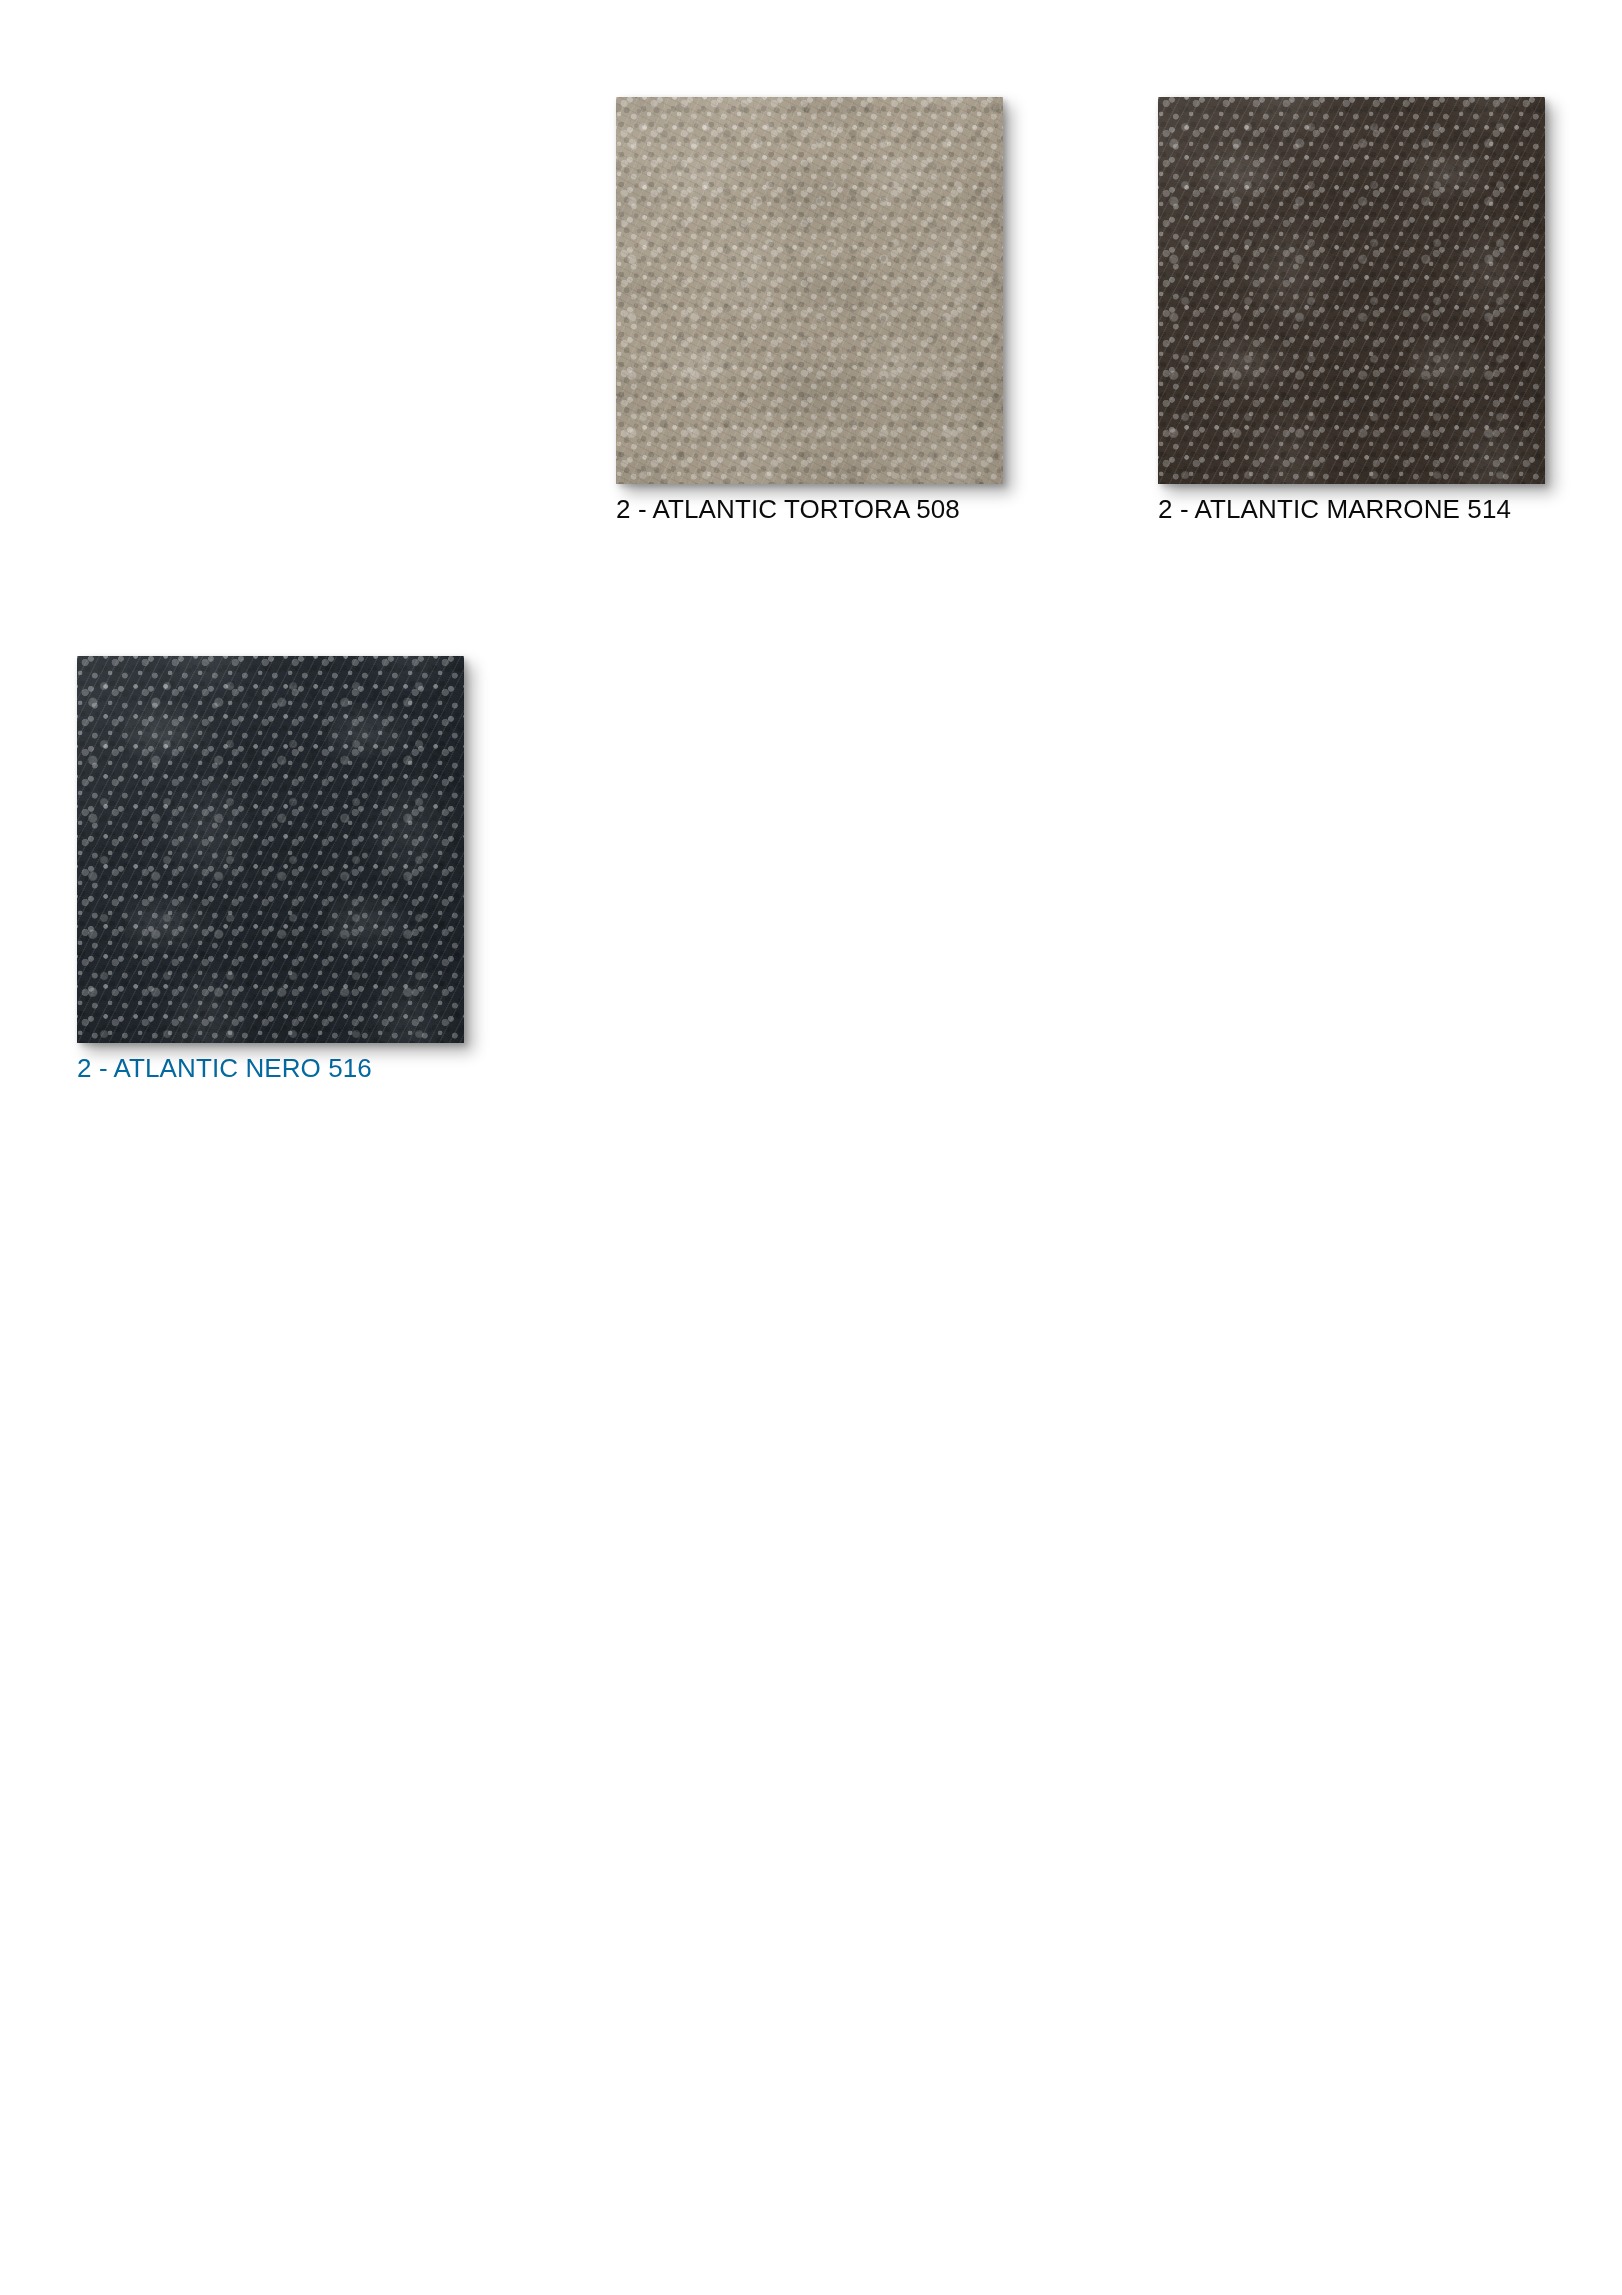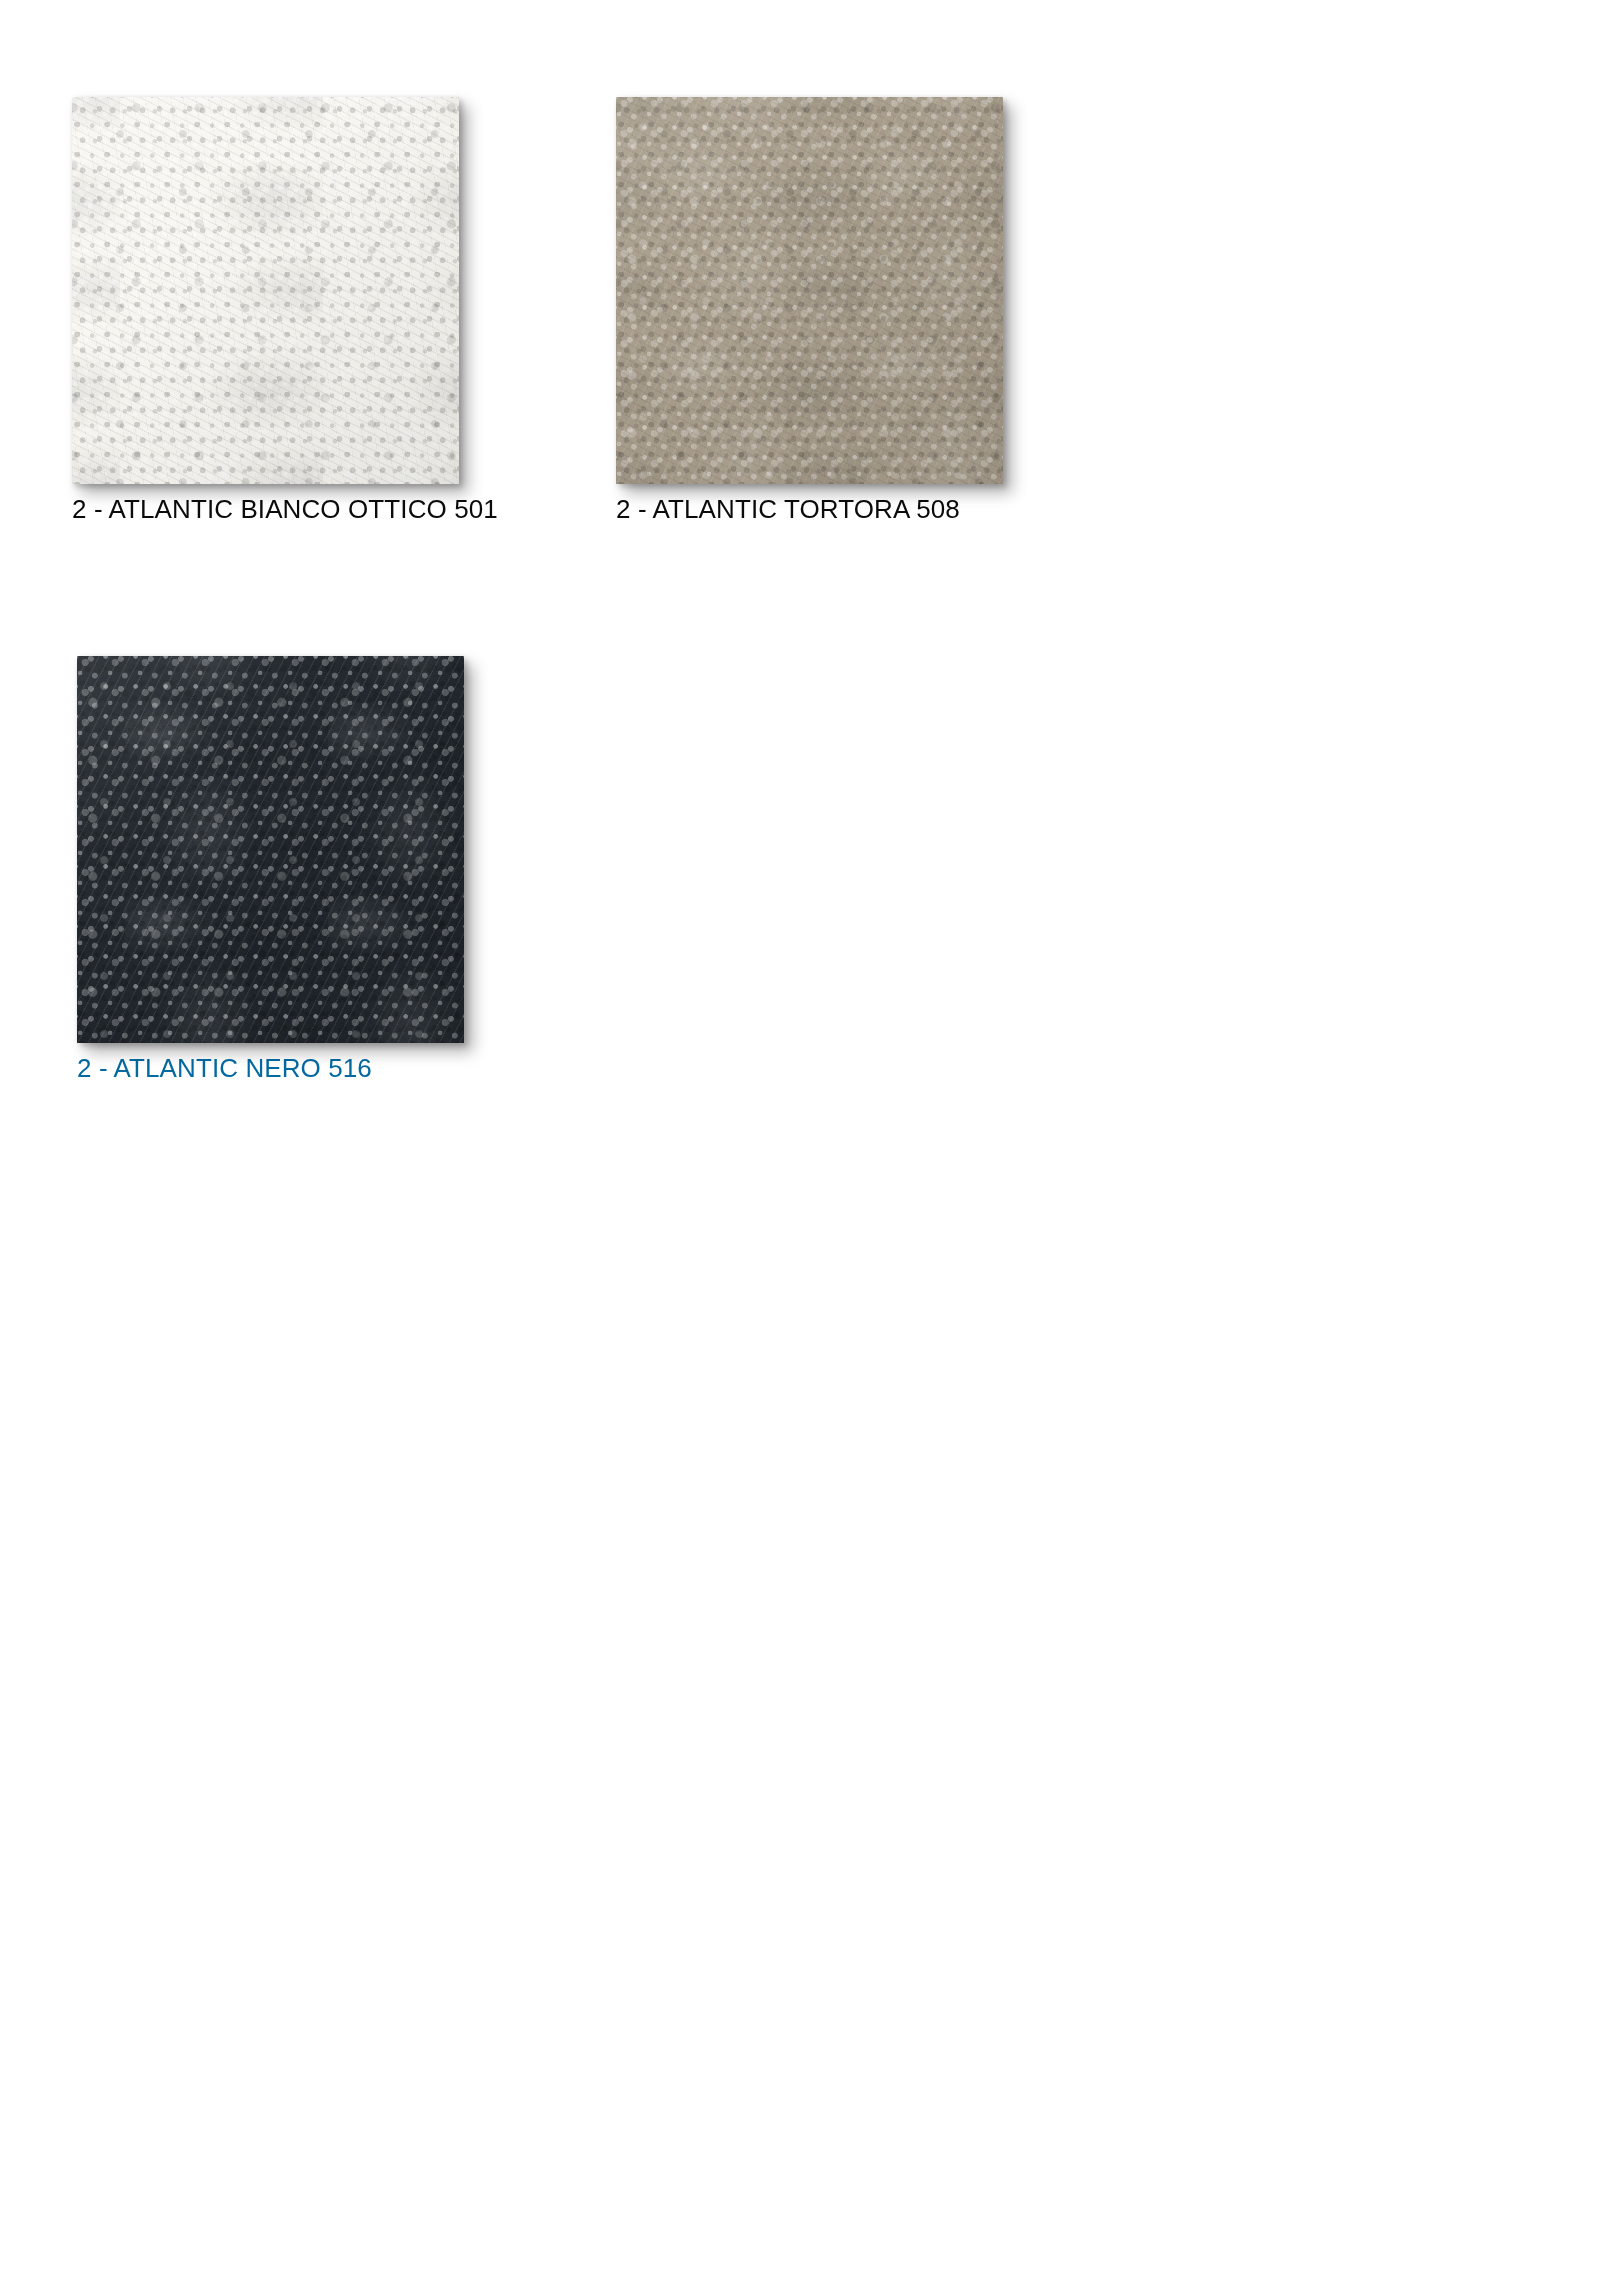--- a/index.html
+++ b/index.html
@@ -105,42 +105,42 @@
     color: #0b0b0b;
     white-space: nowrap;
     font-family: "Liberation Sans", sans-serif;
   }
 </style>
 </head>
 <body style="background: rgb(255, 255, 255);">
 
 <div id="swatch-sheet">
 
-  <div class="swatch-cell" style="left:72px; top:97px;">
-    <div class="swatch-tile" style="background-color: rgb(247, 246, 241);">
-      <div class="grain grain-d"></div>
-      <div class="grain grain-b"></div>
-      <div class="grain grain-a"></div>
-      <div class="grain grain-c"></div>
-      <div class="sheen"></div>
-    </div>
-    <div class="swatch-label" style="color: rgb(11, 11, 11);">2 - ATLANTIC BIANCO OTTICO 501</div>
-  </div>
 
   <div class="swatch-cell" style="left:616px; top:97px;">
     <div class="swatch-tile" style="background-color: rgb(168, 157, 139);">
       <div class="grain grain-d"></div>
       <div class="grain grain-b"></div>
       <div class="grain grain-a"></div>
       <div class="grain grain-c"></div>
       <div class="sheen"></div>
     </div>
     <div class="swatch-label" style="color: rgb(11, 11, 11);">2 - ATLANTIC TORTORA 508</div>
   </div>
 
+  <div class="swatch-cell" style="left:1158px; top:97px;">
+    <div class="swatch-tile" style="background-color: rgb(59, 50, 43);">
+      <div class="grain grain-d"></div>
+      <div class="grain grain-b"></div>
+      <div class="grain grain-a"></div>
+      <div class="grain grain-c"></div>
+      <div class="sheen"></div>
+    </div>
+    <div class="swatch-label" style="color: rgb(11, 11, 11);">2 - ATLANTIC MARRONE 514</div>
+  </div>
 
   <div class="swatch-cell" style="left:77px; top:656px;">
     <div class="swatch-tile" style="background-color: rgb(32, 38, 44);">
       <div class="grain grain-d"></div>
       <div class="grain grain-b"></div>
       <div class="grain grain-a"></div>
       <div class="grain grain-c"></div>
       <div class="sheen"></div>
     </div>
     <div class="swatch-label" style="color: #0369a1;">2 - ATLANTIC NERO 516</div>

